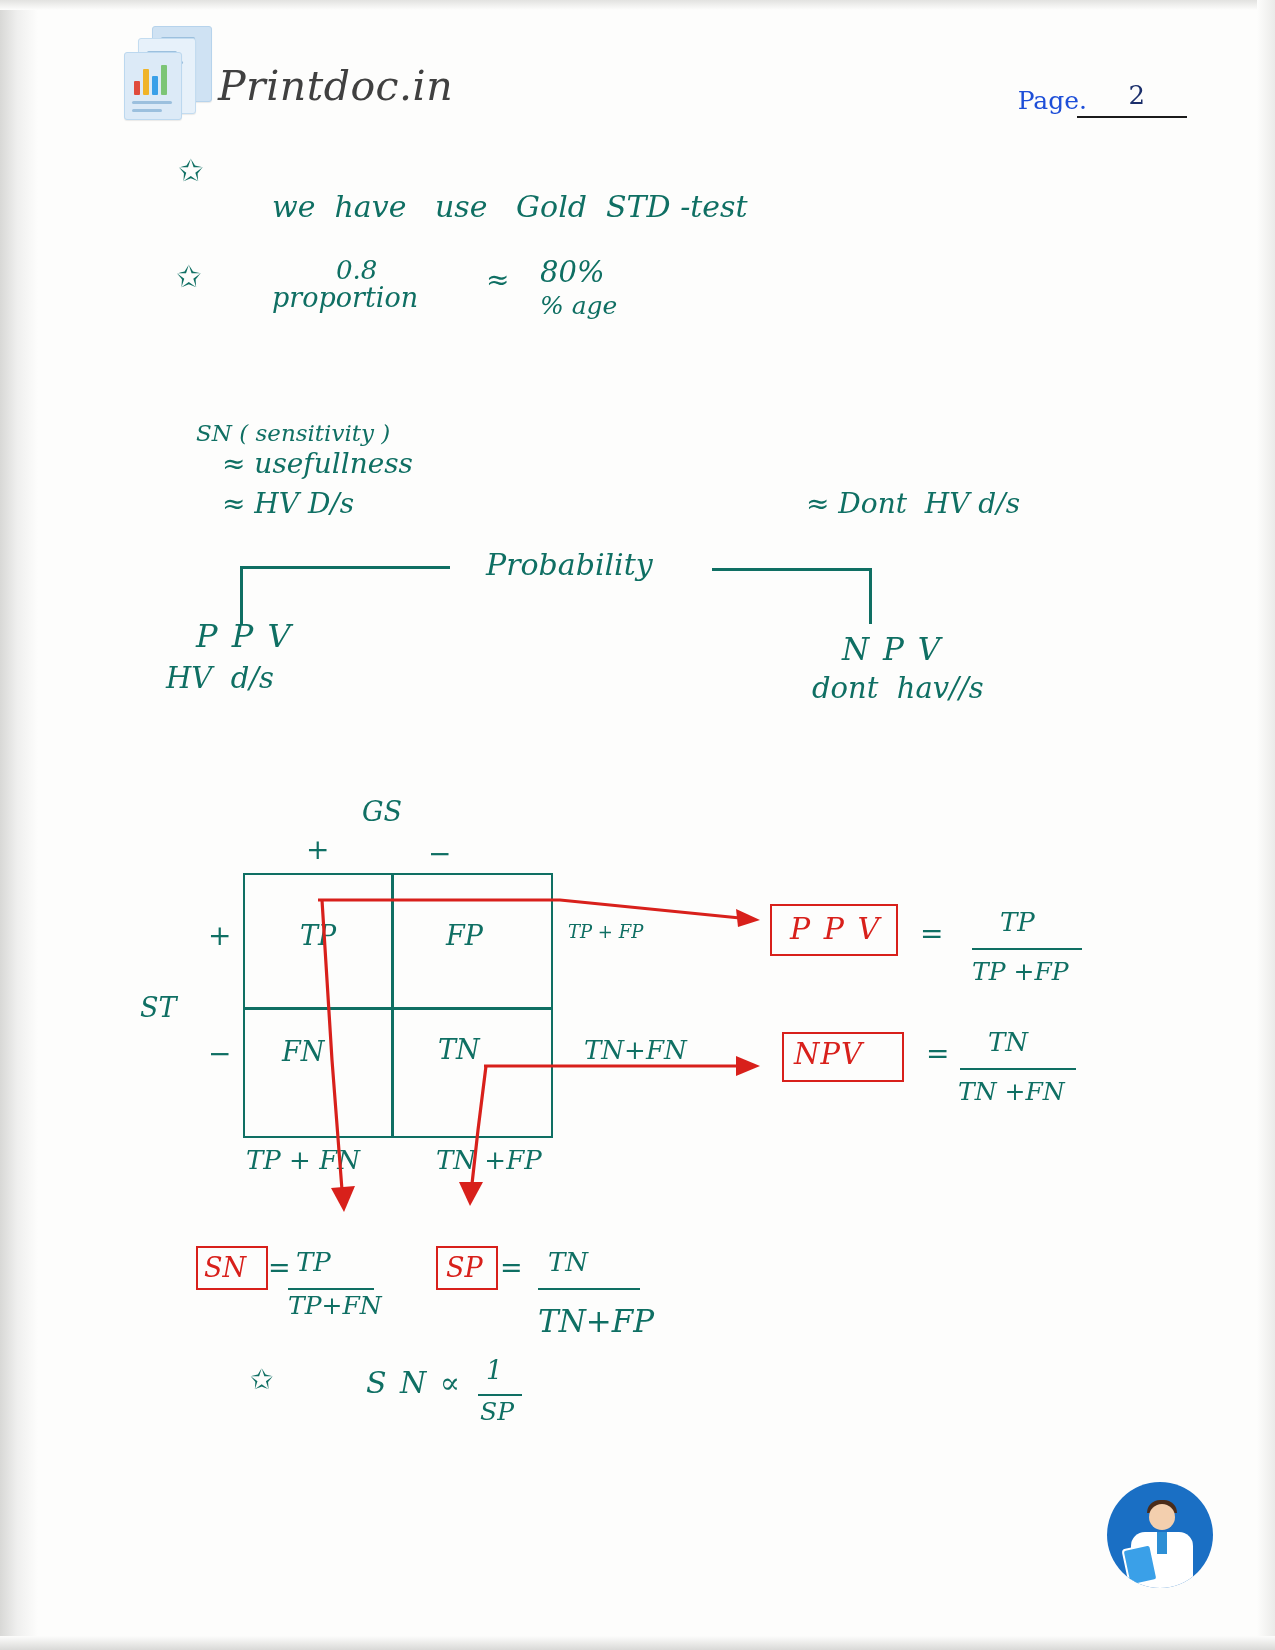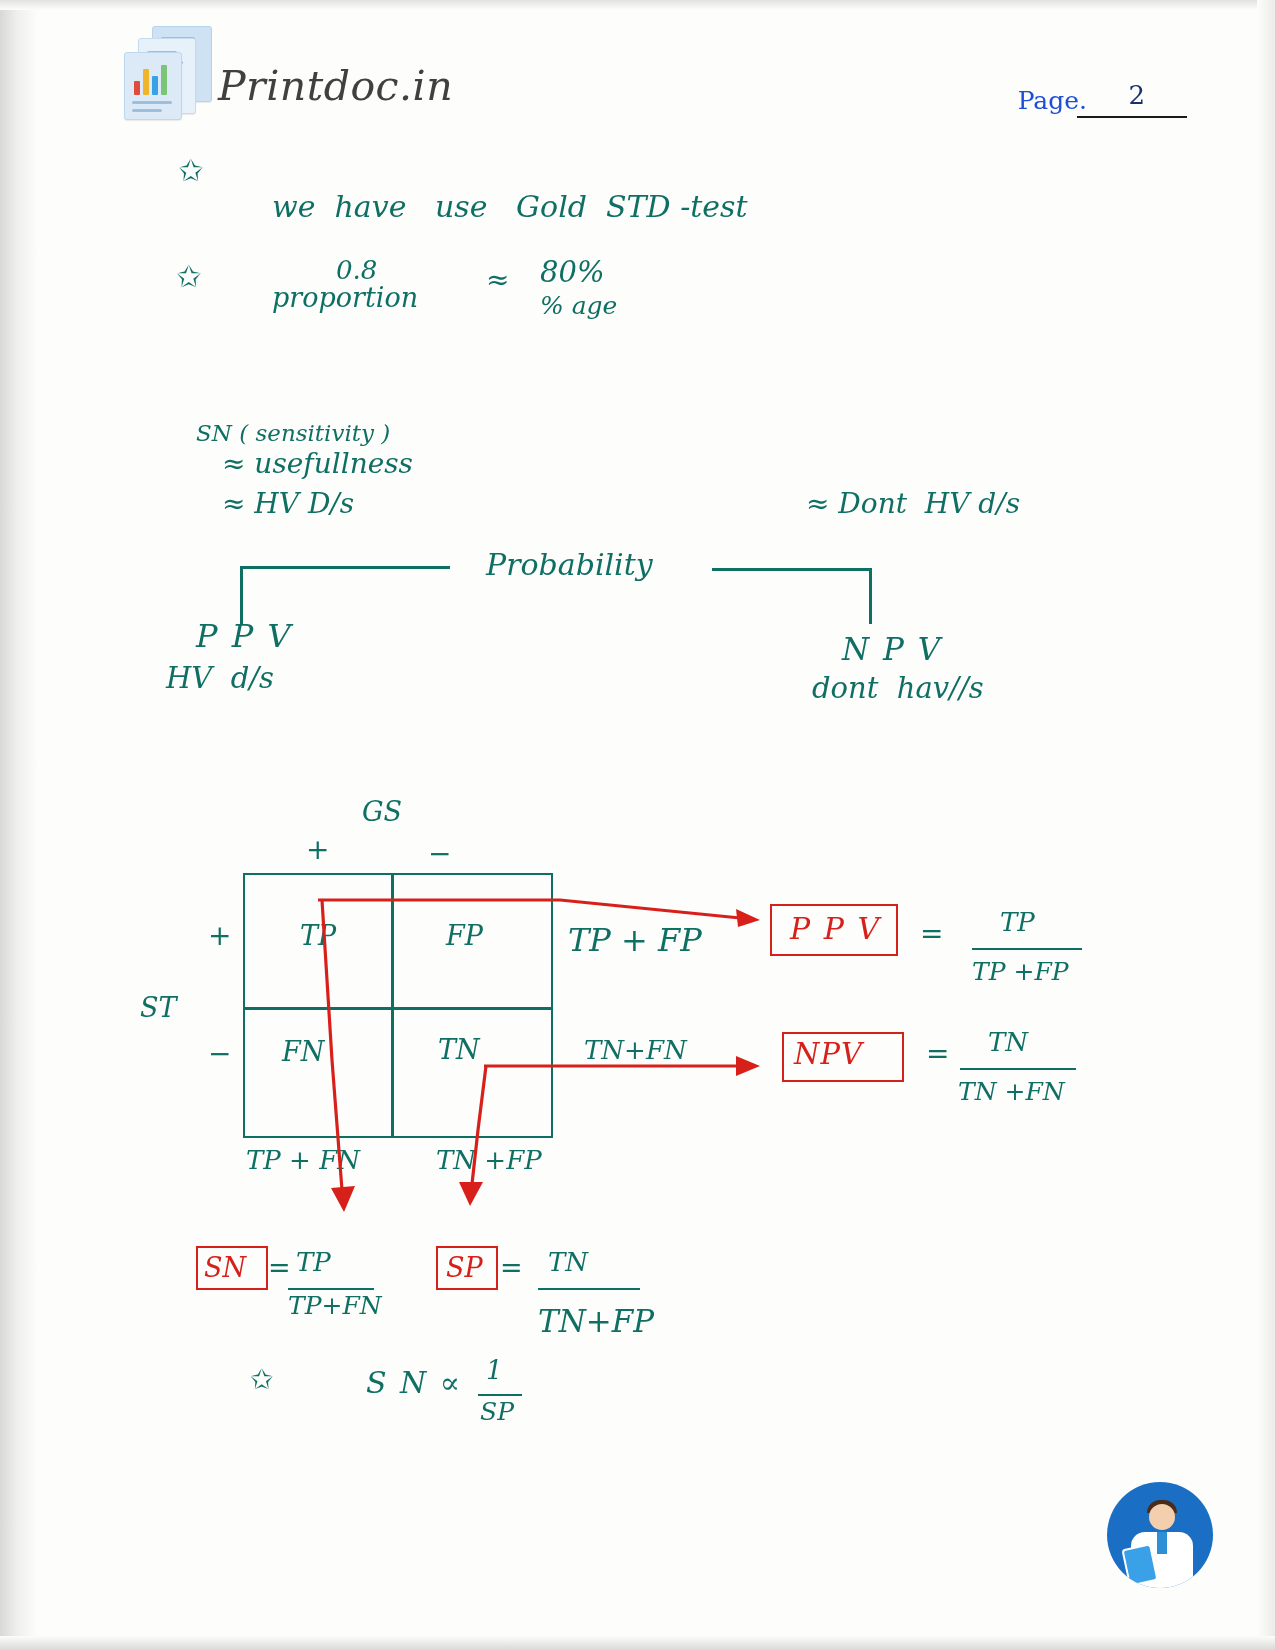--- a/index.html
+++ b/index.html
@@ -317,21 +317,21 @@
 
   <div class="tbl"></div>
   <div class="tbl-vline"></div>
   <div class="tbl-hline"></div>
 
   <div class="hw" style="left:300px; top:920px; font-size:27px;">TP</div>
   <div class="hw" style="left:446px; top:920px; font-size:27px;">FP</div>
   <div class="hw" style="left:282px; top:1036px; font-size:27px;">FN</div>
   <div class="hw" style="left:438px; top:1034px; font-size:27px;">TN</div>
 
-  <div class="hw" style="left:568px; top:922px; font-size:32px;">TP + FP</div>
+  <div class="hw" style="left:568px; top:922px; font-size:18px;">TP + FP</div>
   <div class="hw" style="left:584px; top:1036px; font-size:26px;">TN+FN</div>
   <div class="hw" style="left:246px; top:1146px; font-size:26px;">TP + FN</div>
   <div class="hw" style="left:436px; top:1146px; font-size:26px;">TN +FP</div>
 
   <svg style="position:absolute; left:0; top:0; width:1275px; height:1650px; pointer-events:none;">
 
     <path d="M 318 900 L 560 900 L 740 918" stroke="#d8201b" stroke-width="3.2" fill="none"></path>
     <polygon points="760,920 736,909 738,927" fill="#d8201b"></polygon>
 
     <path d="M 484 1066 L 620 1066 L 738 1066" stroke="#d8201b" stroke-width="3.2" fill="none"></path>

